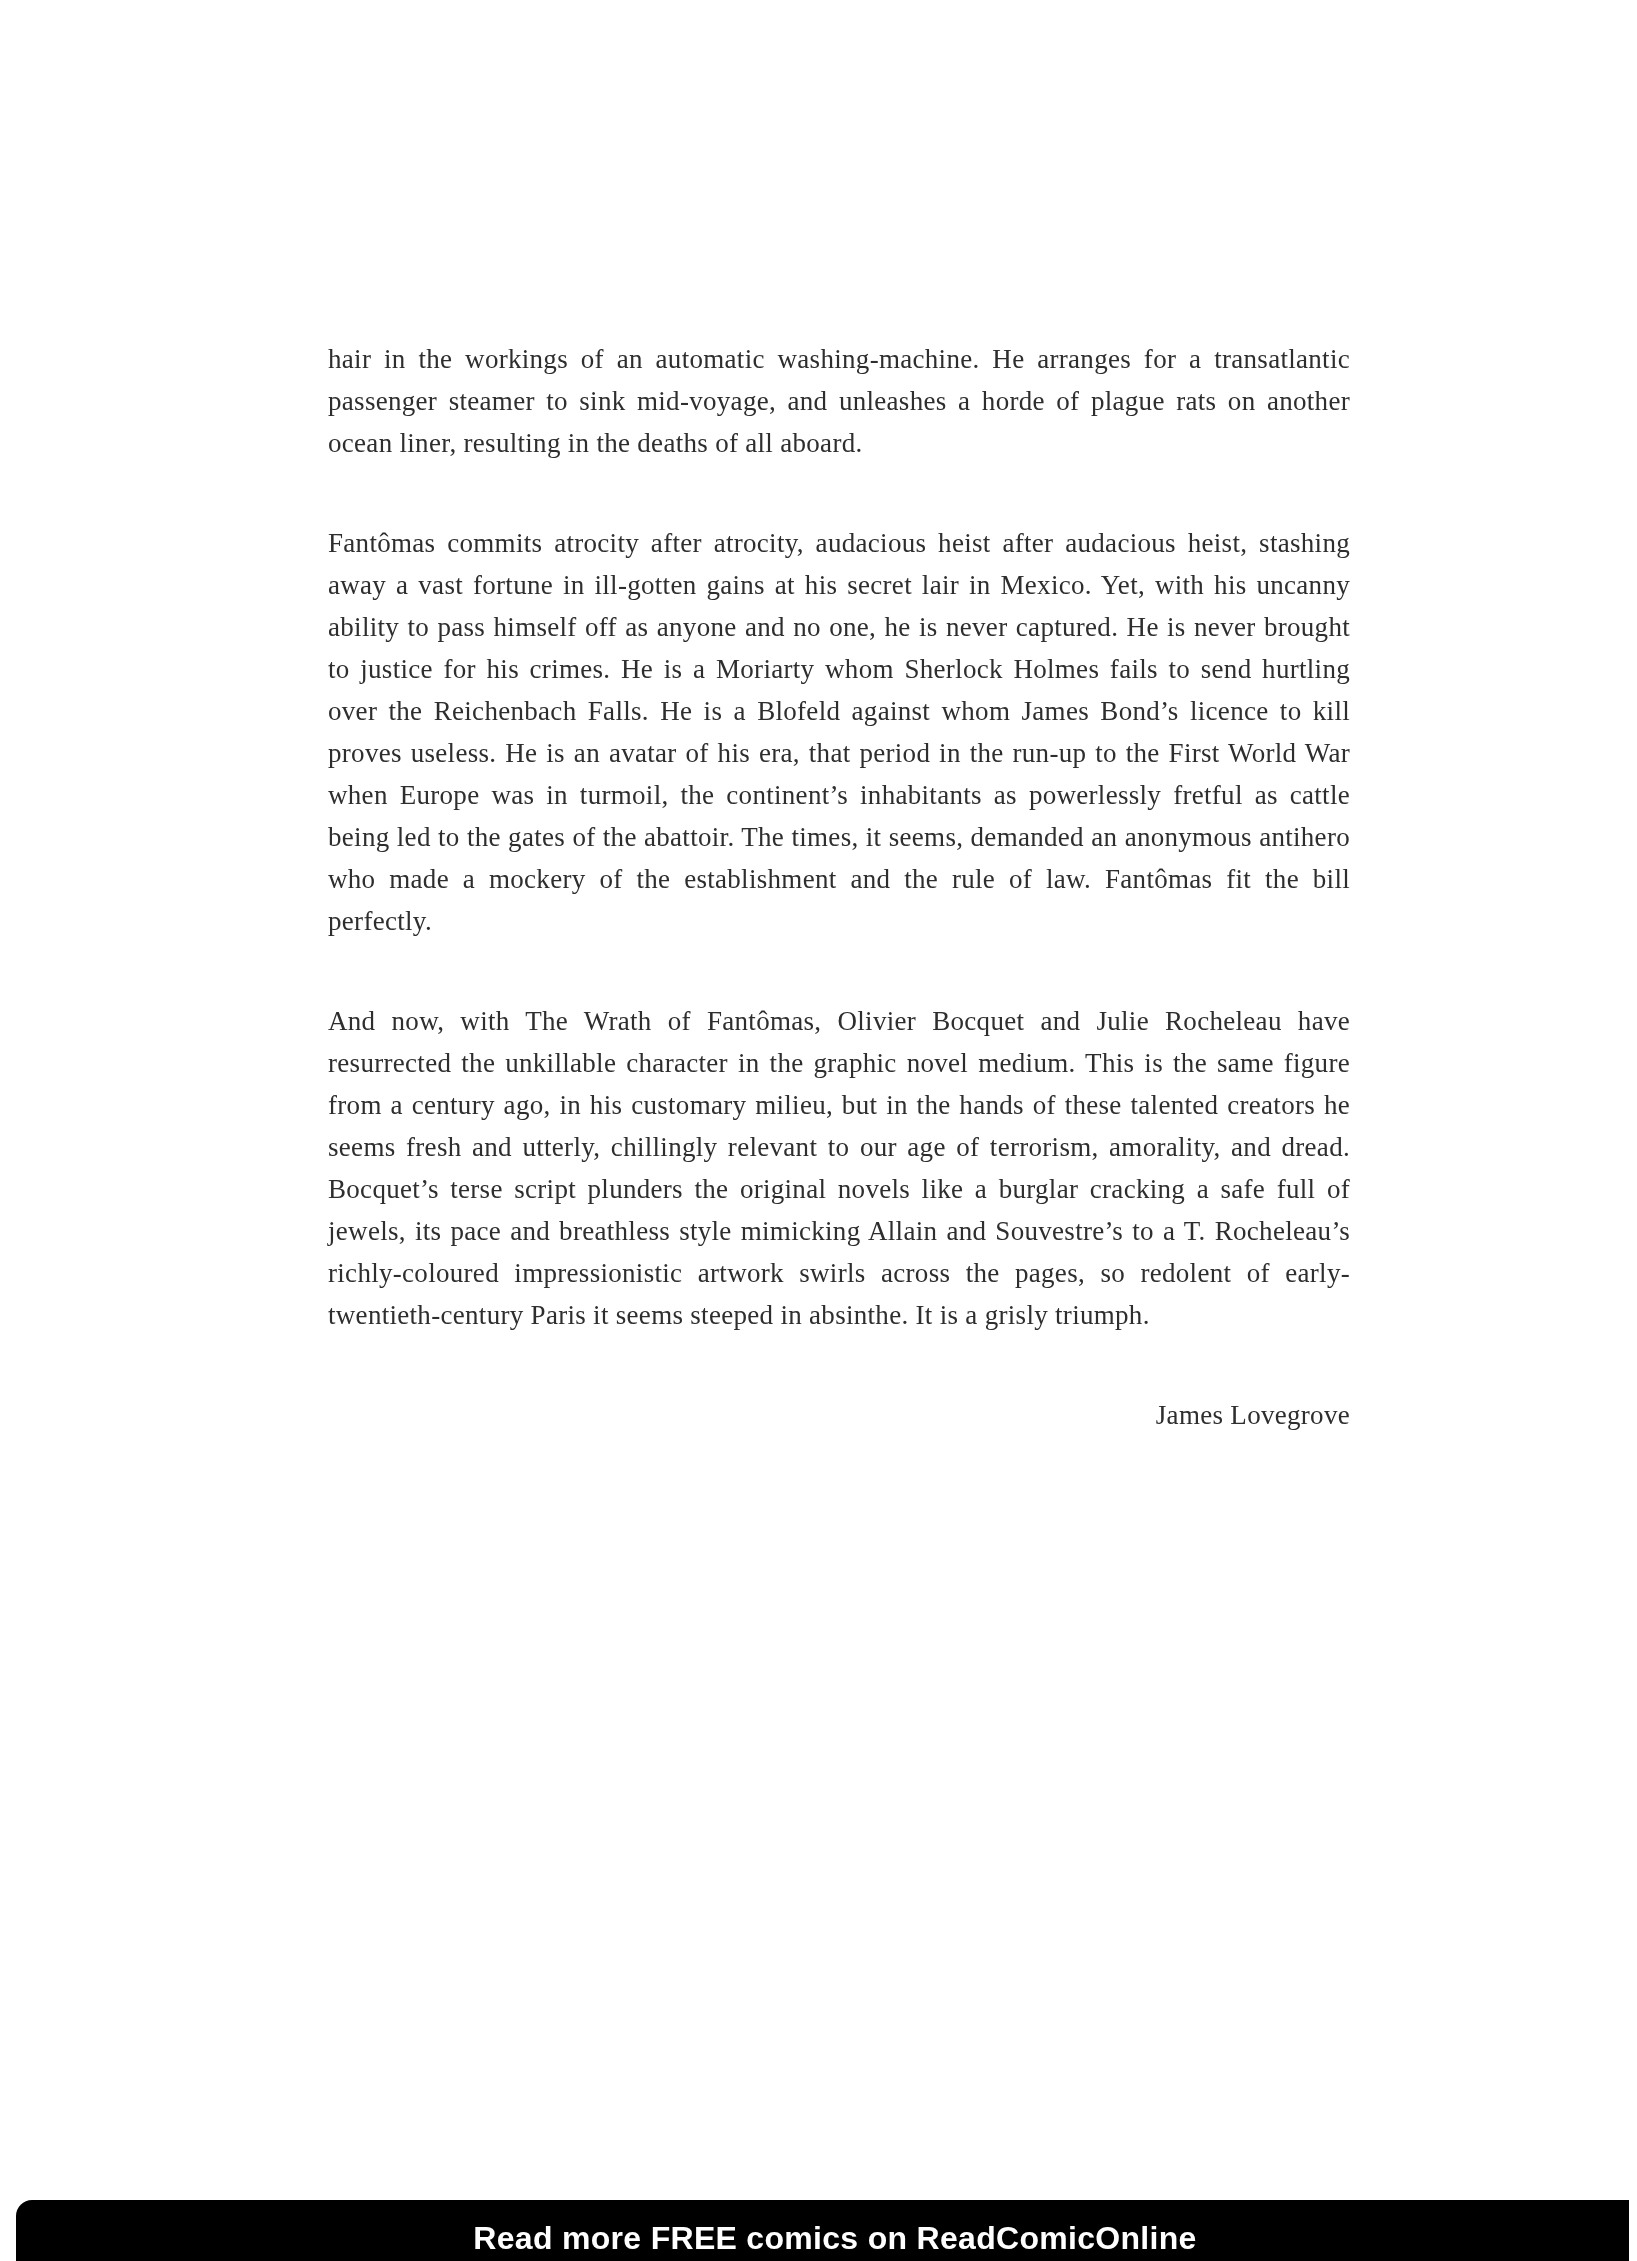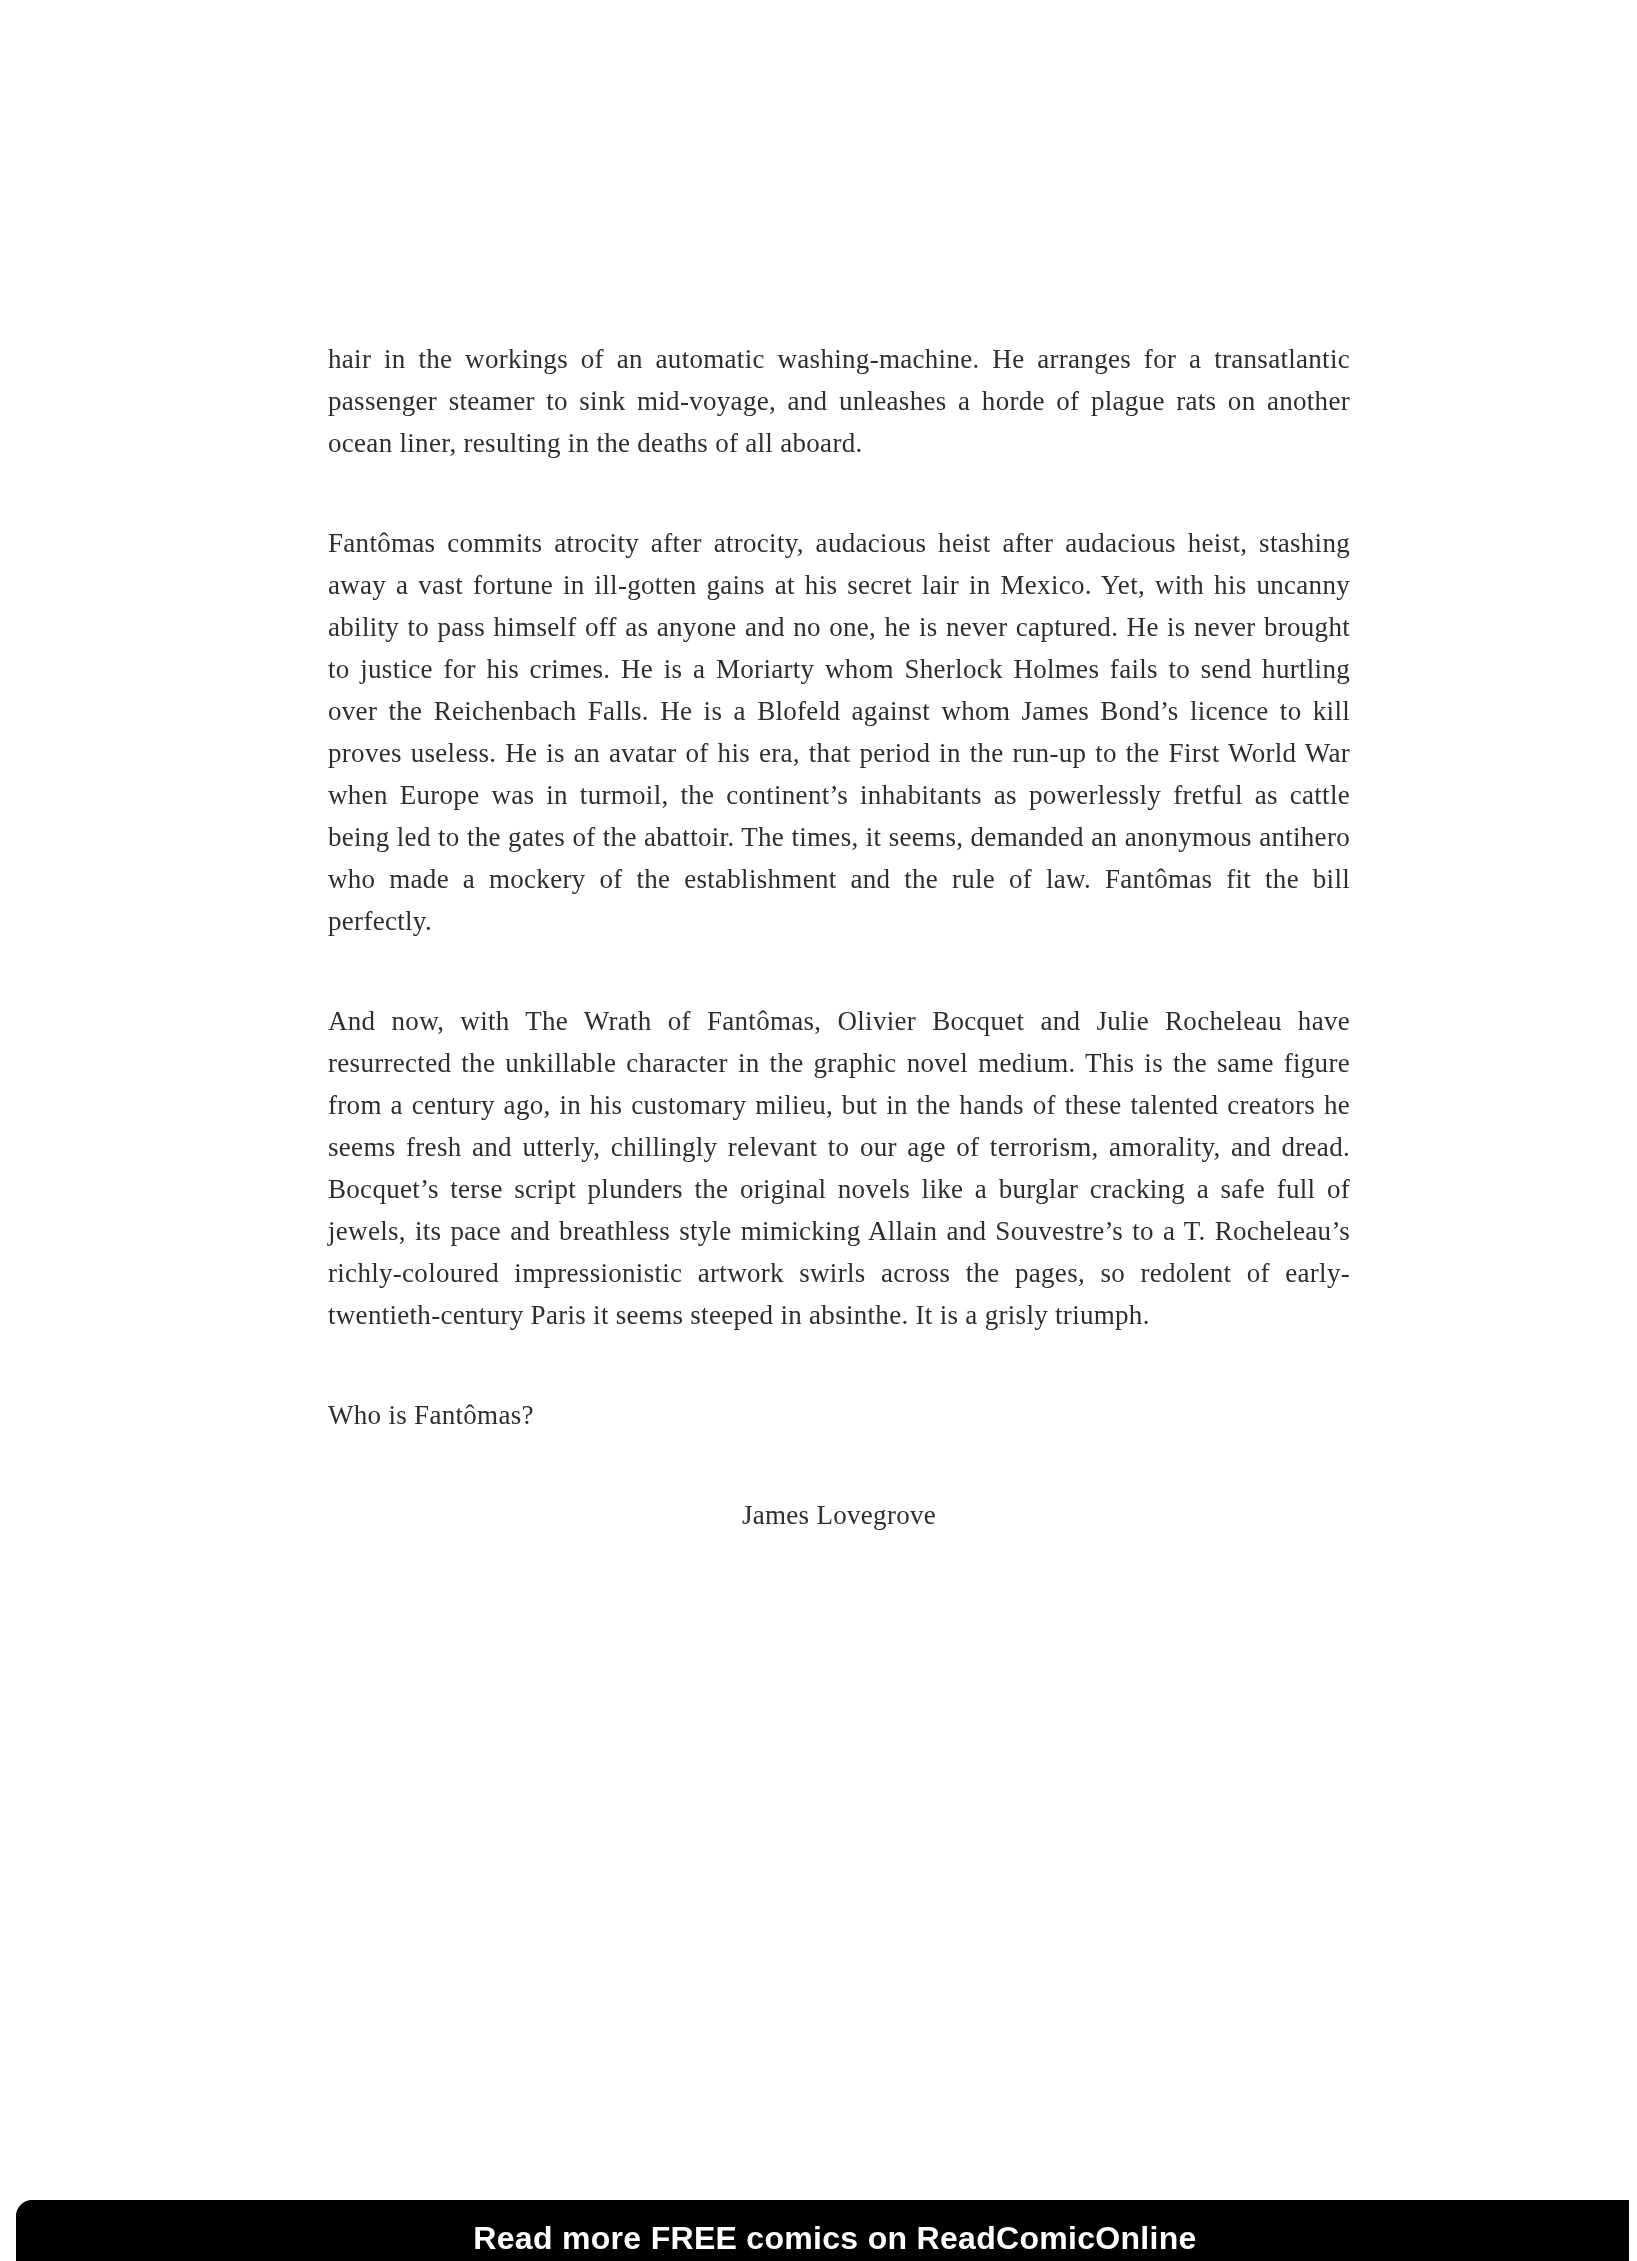--- a/index.html
+++ b/index.html
@@ -27,21 +27,21 @@
     line-height: 42px;
     letter-spacing: 0.3px;
   }
 
   .text-block p {
     text-align: justify;
     margin: 0 0 42px 0;
   }
 
   .text-block p.signature {
-    text-align: center;
+    text-align: right;
     margin-bottom: 12px;
   }
 
   .footer-banner {
     position: absolute;
     left: 0;
     bottom: 0;
     width: 100%;
     height: 77px;
     background: #000000;
@@ -62,21 +62,20 @@
 </style>
 </head>
 <body>
 
 <div class="page">
 
   <div class="text-block">
     <p>hair in the workings of an automatic washing-machine. He arranges for a transatlantic passenger steamer to sink mid-voyage, and unleashes a horde of plague rats on another ocean liner, resulting in the deaths of all aboard.</p>
     <p>Fantômas commits atrocity after atrocity, audacious heist after audacious heist, stashing away a vast fortune in ill-gotten gains at his secret lair in Mexico. Yet, with his uncanny ability to pass himself off as anyone and no one, he is never captured. He is never brought to justice for his crimes. He is a Moriarty whom Sherlock Holmes fails to send hurtling over the Reichenbach Falls. He is a Blofeld against whom James Bond’s licence to kill proves useless. He is an avatar of his era, that period in the run-up to the First World War when Europe was in turmoil, the continent’s inhabitants as powerlessly fretful as cattle being led to the gates of the abattoir. The times, it seems, demanded an anonymous antihero who made a mockery of the establishment and the rule of law. Fantômas fit the bill perfectly.</p>
     <p>And now, with The Wrath of Fantômas, Olivier Bocquet and Julie Rocheleau have resurrected the unkillable character in the graphic novel medium. This is the same figure from a century ago, in his customary milieu, but in the hands of these talented creators he seems fresh and utterly, chillingly relevant to our age of terrorism, amorality, and dread. Bocquet’s terse script plunders the original novels like a burglar cracking a safe full of jewels, its pace and breathless style mimicking Allain and Souvestre’s to a T. Rocheleau’s richly-coloured impressionistic artwork swirls across the pages, so redolent of early-twentieth-century Paris it seems steeped in absinthe. It is a grisly triumph.</p>
-    <p>Who is Fantômas?</p>
     <p class="signature">James Lovegrove</p>
   </div>
 
   <div class="footer-banner">
     <span>Read more FREE comics on ReadComicOnline</span>
   </div>
 
 </div>
 
 

